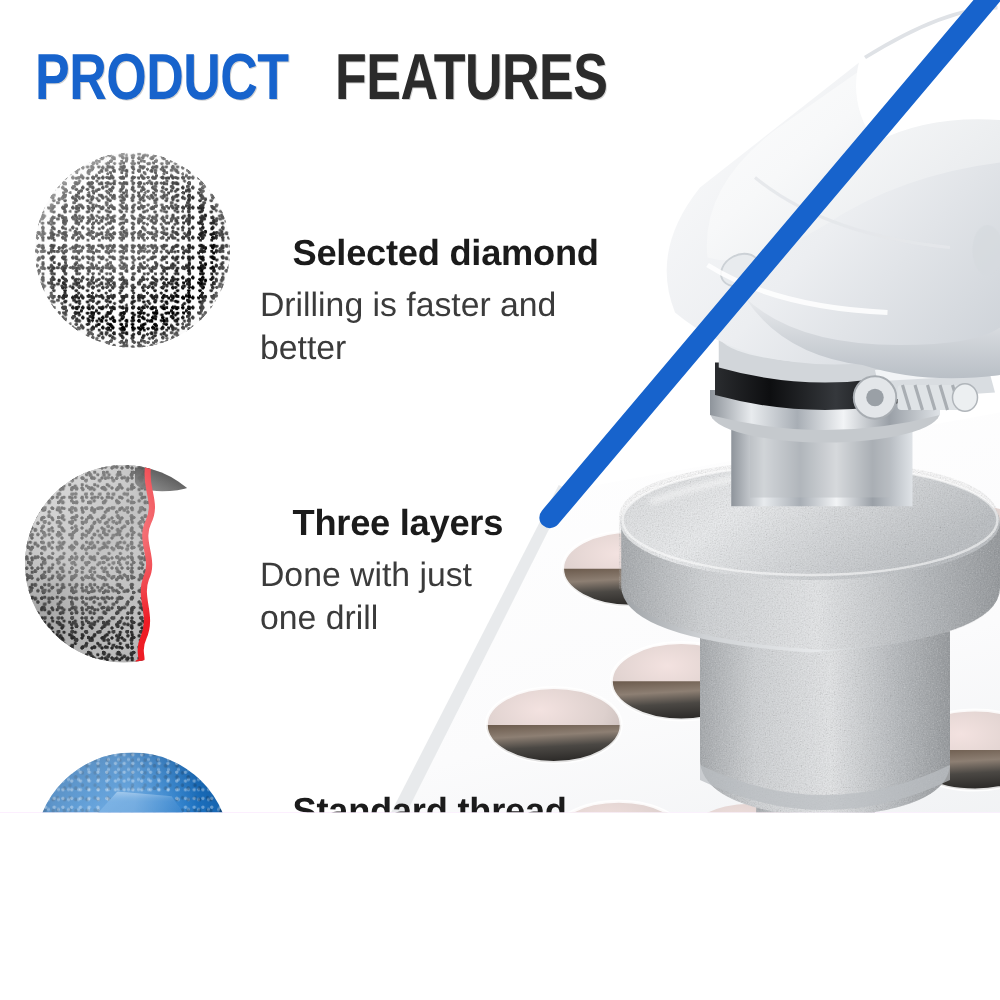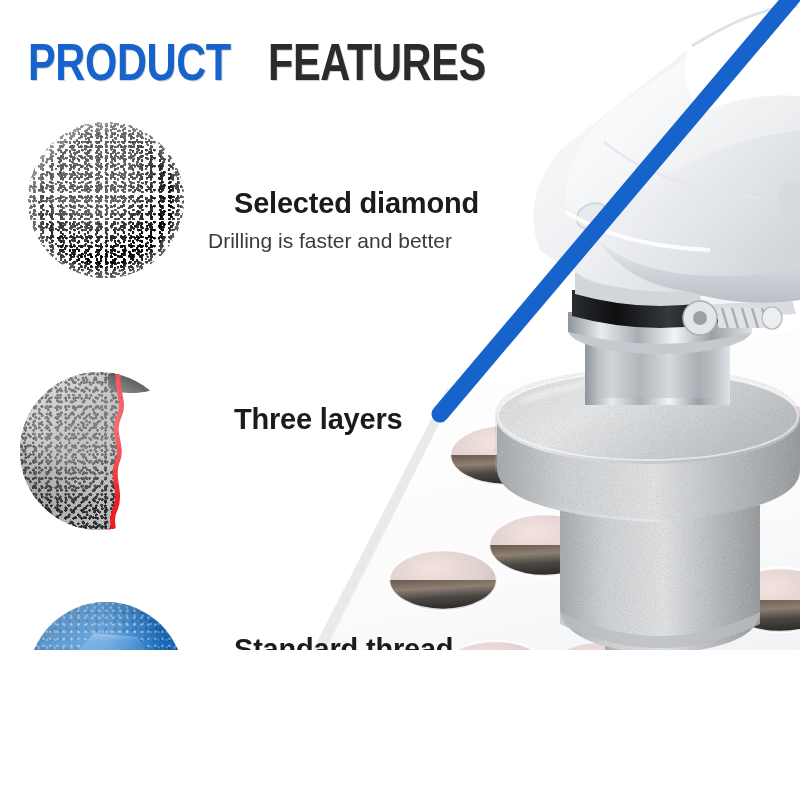--- a/index.html
+++ b/index.html
@@ -66,21 +66,21 @@
   .feature-head {
     font-size: 29px;
     font-weight: 700;
     color: #1b1b1b;
     line-height: 1.1;
     letter-spacing: -0.2px;
     white-space: nowrap;
     margin-left: 26px;
   }
   .feature-sub {
-    font-size: 21px;
+    font-size: 27px;
     font-weight: 400;
     color: #3b3b3b;
     line-height: 1.25;
     margin-top: 8px;
     max-width: 250px;
   }
 
   
   .grit1 {
     width: 100%; height: 100%;
@@ -458,20 +458,21 @@
         <div class="silver"></div>
         <div class="darkcap"></div>
         <svg class="redwave" viewBox="0 0 160 160" preserveAspectRatio="none">
           <path d="M100,0 C96,18 108,30 100,46 C92,62 106,76 98,92 C92,108 104,122 96,140 C90,152 98,158 92,160" stroke="#ee1c25" stroke-width="5" fill="none" stroke-linecap="round"></path>
         </svg>
         <div class="gloss"></div>
       </div>
     </div>
     <div class="feature-text" style="left:208px; top:404px;">
       <div class="feature-head">Three layers</div>
+      <div class="feature-sub">Done with just one drill</div>
     </div>
   </div>
 
   <div class="feature text-layer">
     <div class="thumb" style="left:28px; top:602px; width:156px; height:156px;">
       <div class="hub3">
         <div class="speck"></div>
         <div class="hex"></div>
         <div class="ring"></div>
         <div class="bore"></div>

